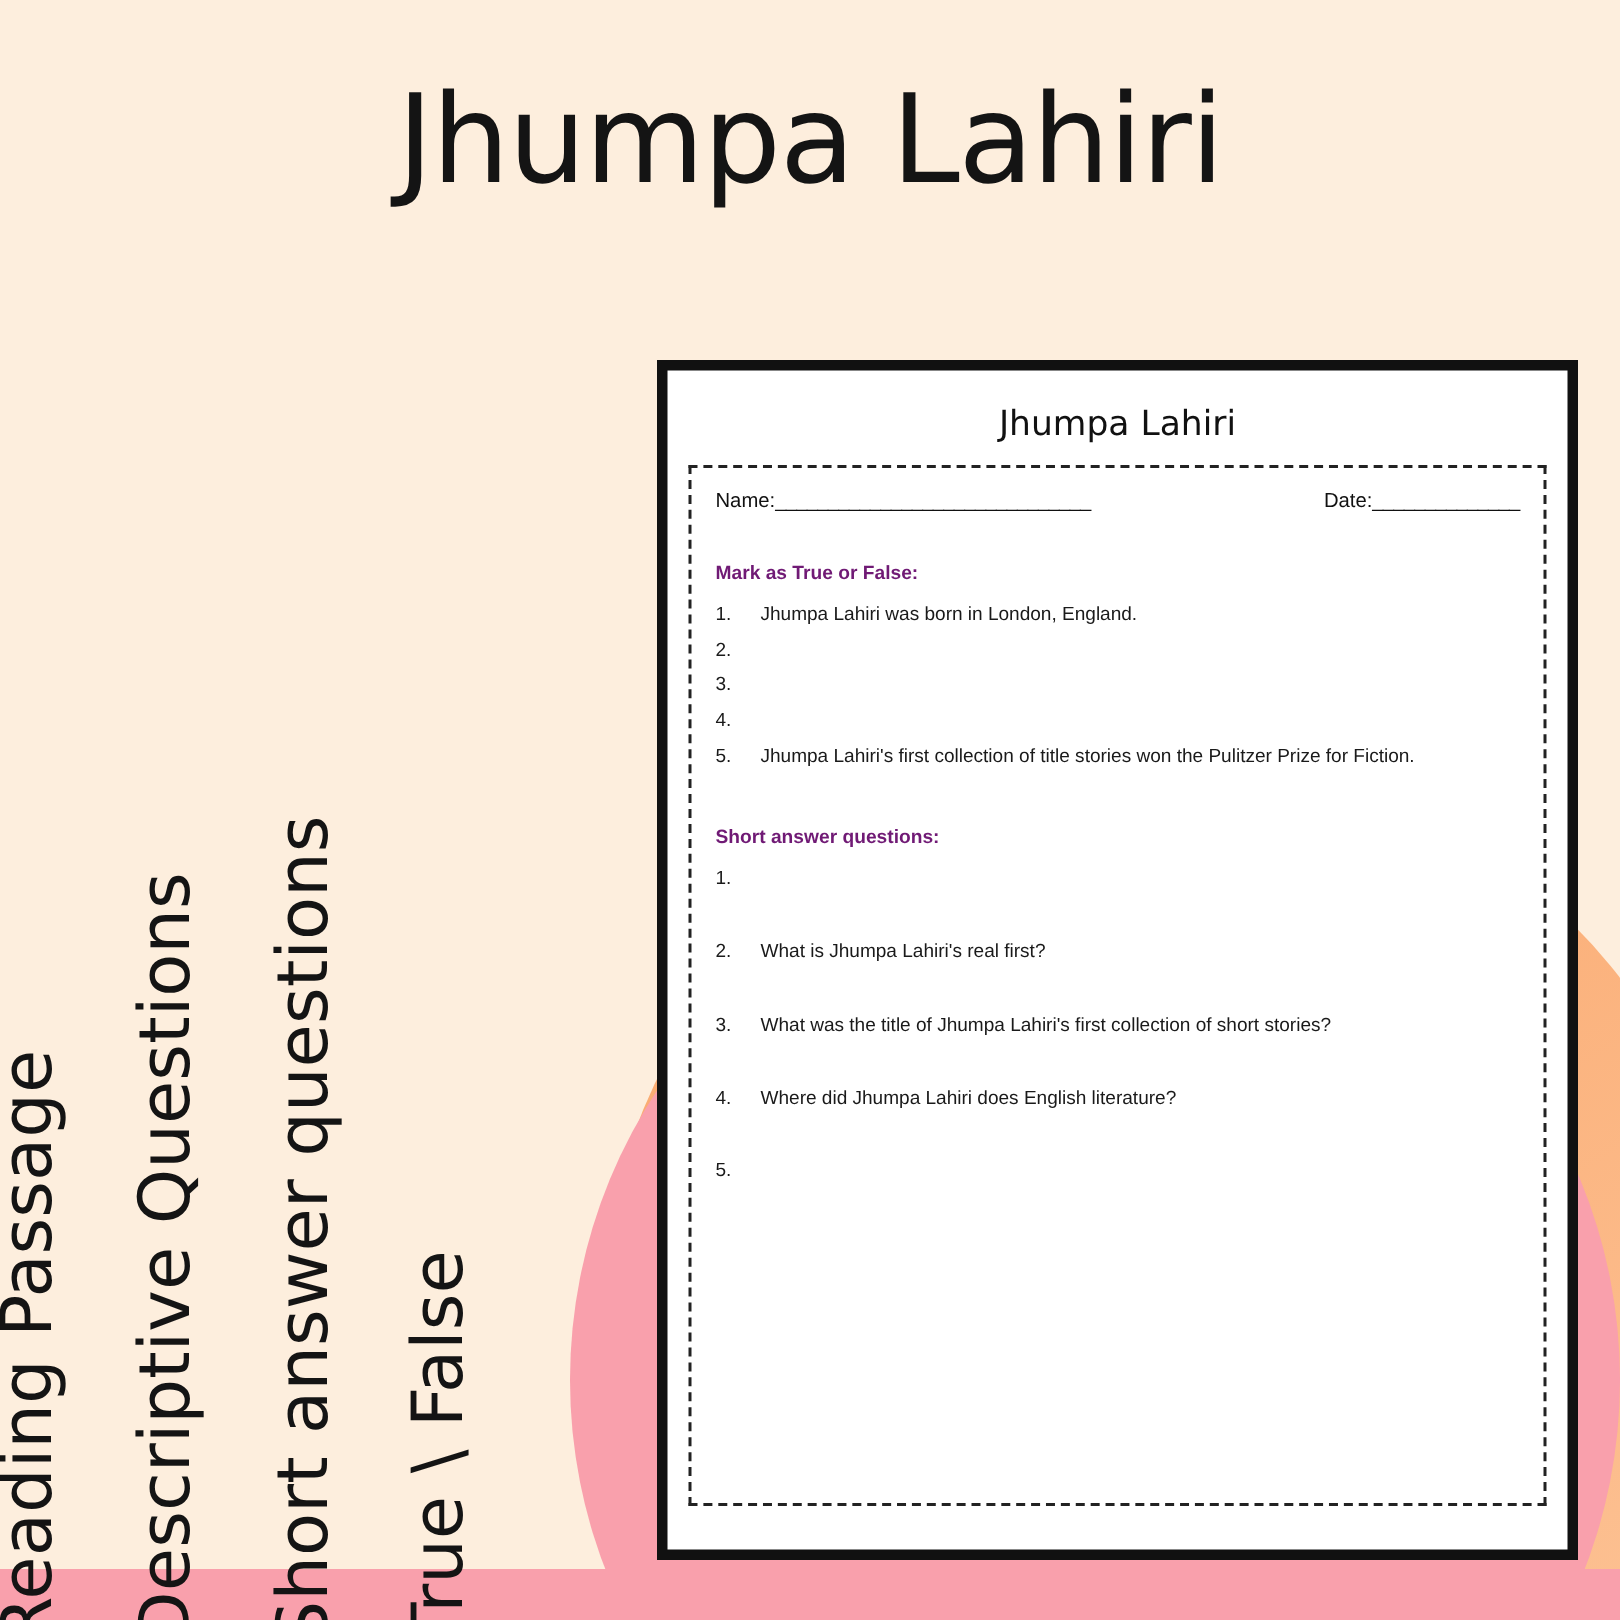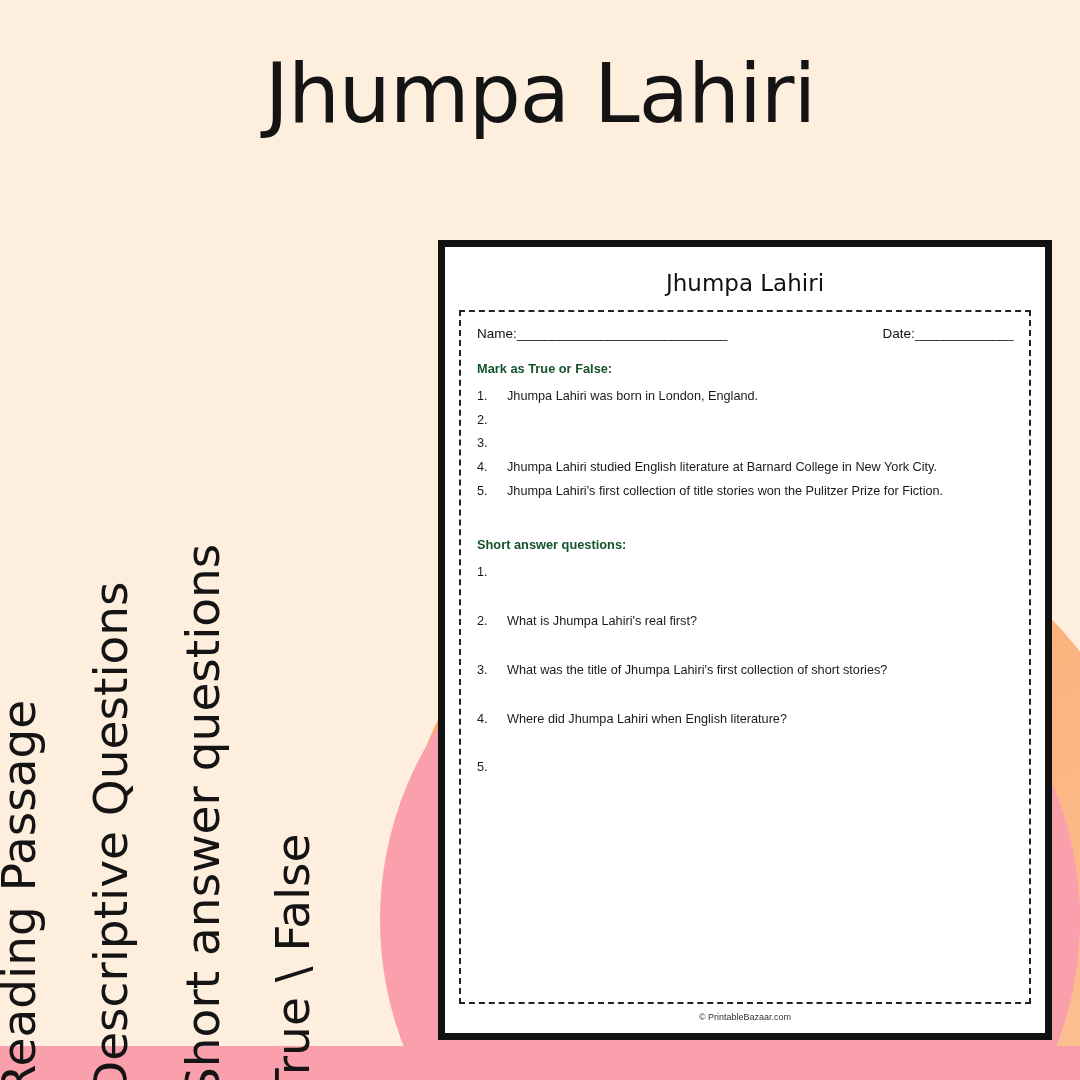--- a/index.html
+++ b/index.html
@@ -98,29 +98,29 @@
     padding: 14px 16px 10px 16px;
     position: relative;
   }
 
   .name-date-row {
     display: flex;
     justify-content: space-between;
     align-items: baseline;
     font-size: 13.5px;
     color: #111;
-    margin-bottom: 20px;
+    margin-bottom: 33px;
   }
   .field { white-space: nowrap; }
   .rule { letter-spacing: -0.5px; }
 
   .section-head {
     font-size: 12.8px;
     font-weight: bold;
-    color: #14532d;
+    color: #701a75;
     margin: 2px 0 11px 0;
   }
 
   ol.qlist {
     list-style: none;
     margin: 0; padding: 0;
   }
   ol.qlist li {
     display: flex;
     font-size: 12.7px;
@@ -187,21 +187,20 @@
         <span class="txt">Jhumpa Lahiri was born in London, England.</span>
       </li>
       <li>
         <span class="num">2.</span>
       </li>
       <li>
         <span class="num">3.</span>
       </li>
       <li>
         <span class="num">4.</span>
-        <span class="txt">Jhumpa Lahiri studied English literature at Barnard College in New York City.</span>
       </li>
       <li>
         <span class="num">5.</span>
         <span class="txt">Jhumpa Lahiri's first collection of title stories won the Pulitzer Prize for Fiction.</span>
       </li>
     </ol>
 
     <div class="spacer-gap"></div>
 
     <div class="section-head">Short answer questions:</div>
@@ -213,23 +212,22 @@
       <li>
         <span class="num">2.</span>
         <span class="txt">What is Jhumpa Lahiri's real first?</span>
       </li>
       <li>
         <span class="num">3.</span>
         <span class="txt">What was the title of Jhumpa Lahiri's first collection of short stories?</span>
       </li>
       <li>
         <span class="num">4.</span>
-        <span class="txt">Where did Jhumpa Lahiri when English literature?</span>
+        <span class="txt">Where did Jhumpa Lahiri does English literature?</span>
       </li>
       <li>
         <span class="num">5.</span>
       </li>
     </ol>
 
   </div>
 
-  <div id="footer-credit">© PrintableBazaar.com</div>
 </div>
 
 </body></html>

